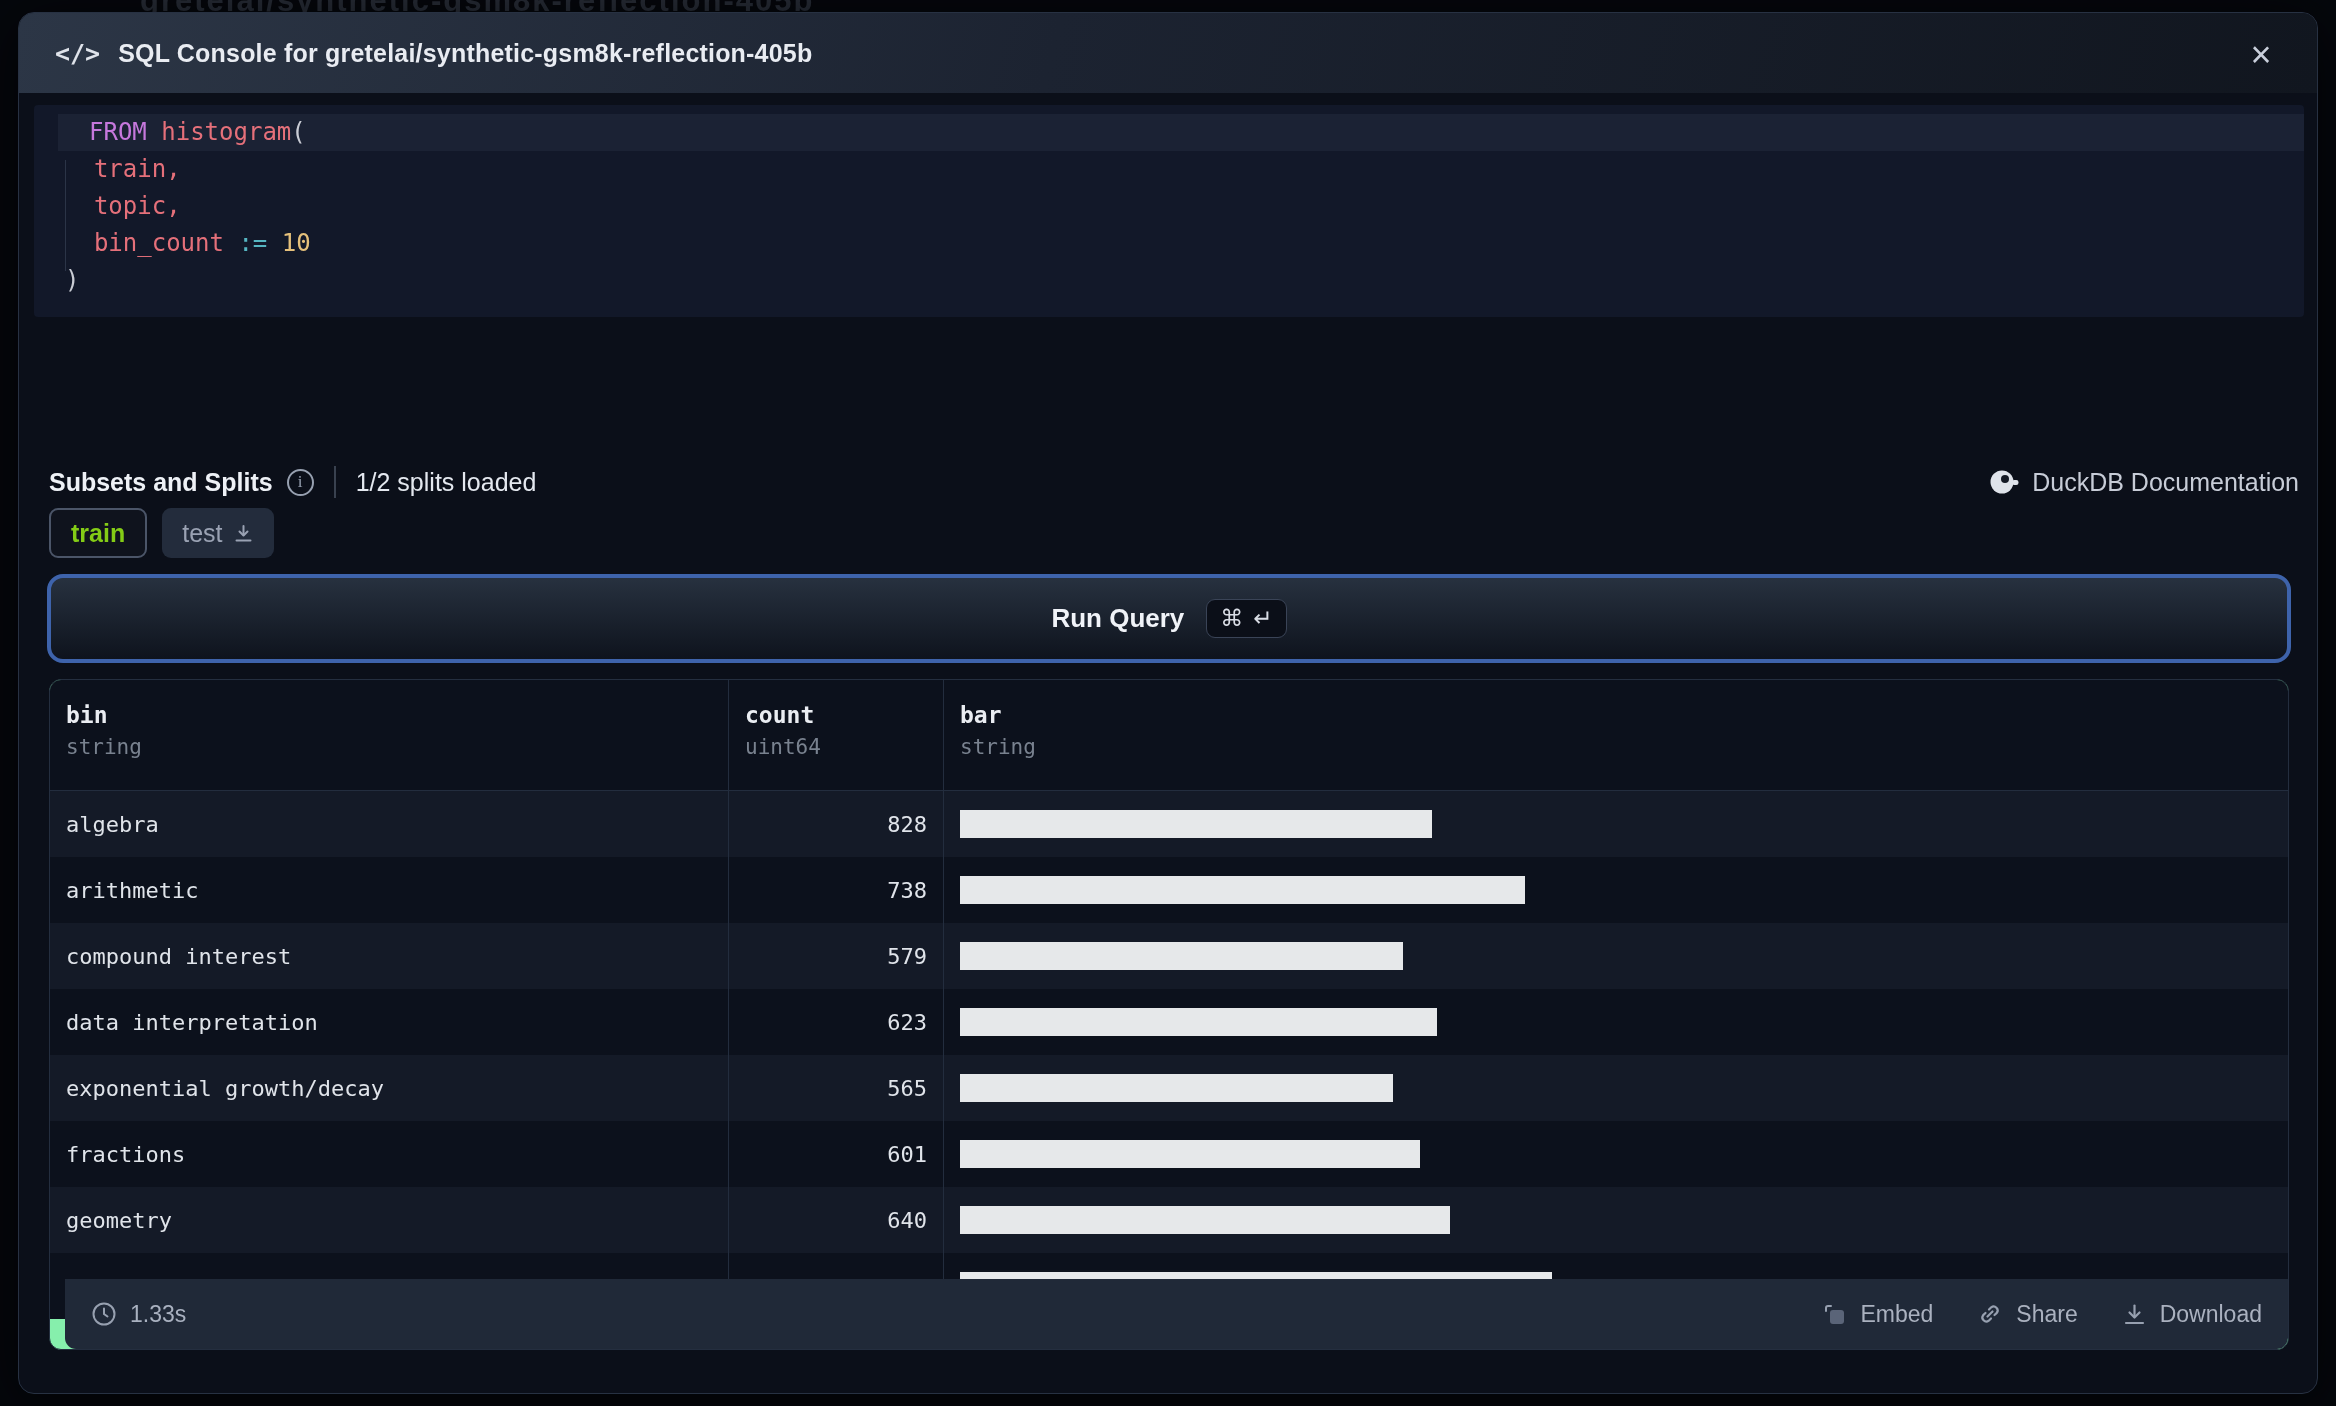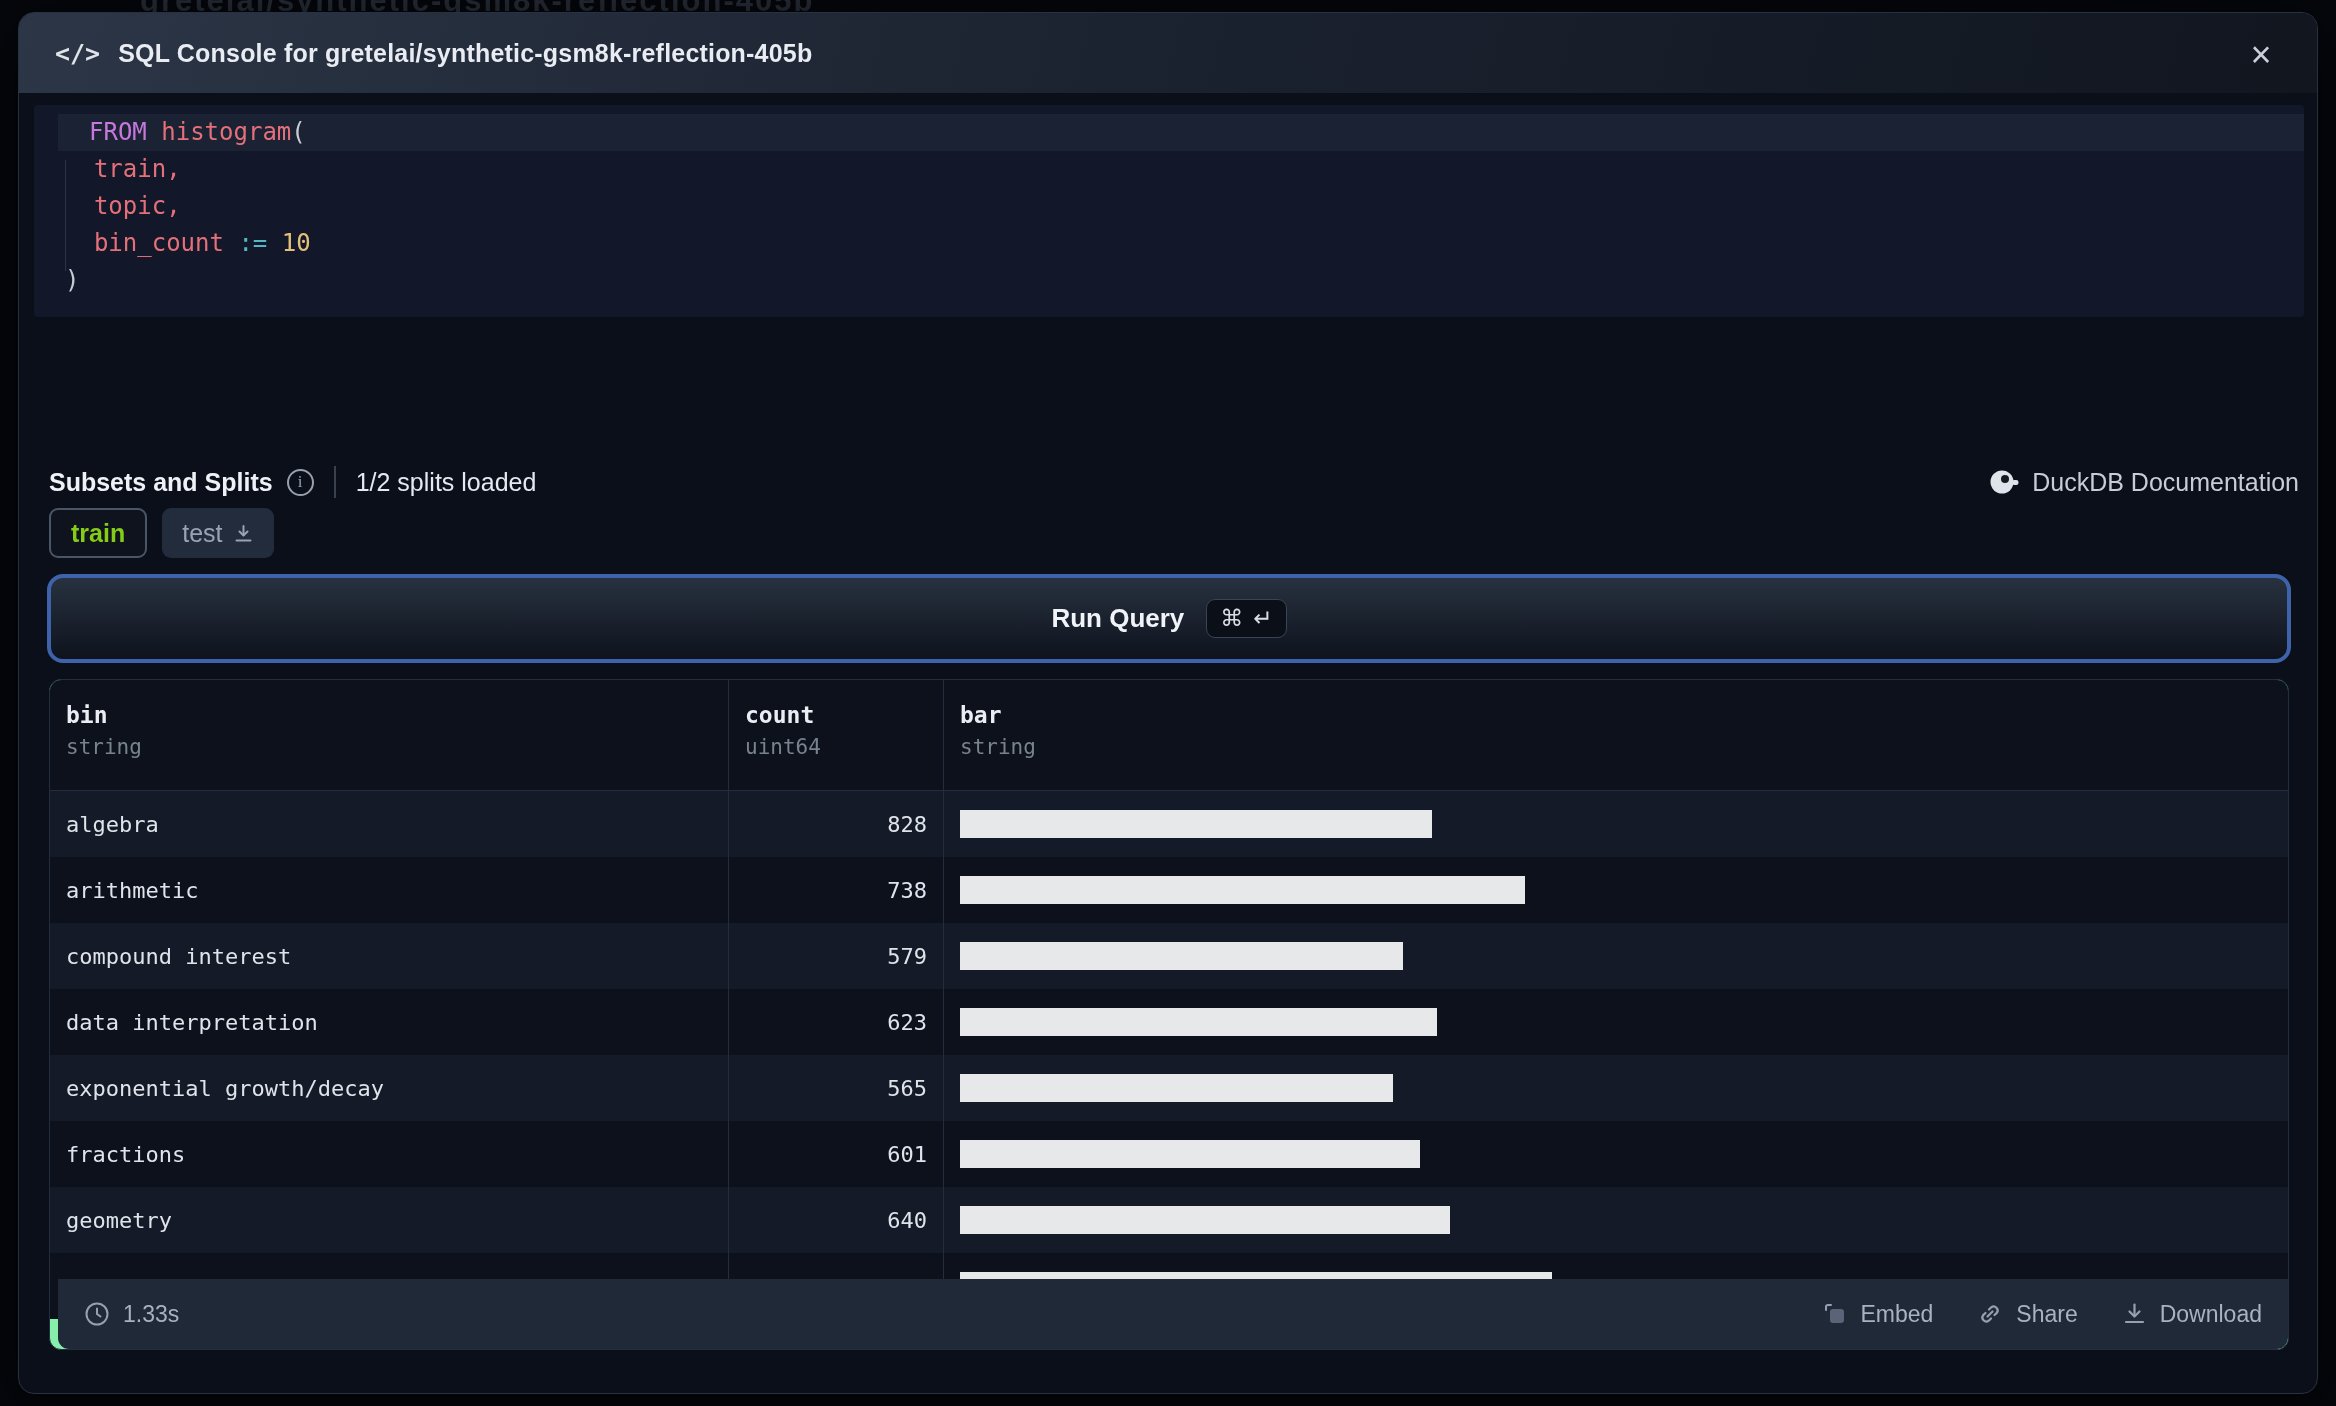--- a/index.html
+++ b/index.html
@@ -113,27 +113,27 @@
     font-family:"DejaVu Sans Mono", monospace; font-size:22px; color:#e0e4ea;
   }
   .trow.stripe-a { background:#141a27; }
   .trow.stripe-b { background:#0c111c; }
   .cell { display:flex; align-items:center; padding:0 16px; }
   .cell.num { justify-content:flex-end; }
   .hbar { height:28px; }
 
   
   .tfoot {
-    position:absolute; left:8px; right:0; bottom:0; height:70px; z-index:3;
+    position:absolute; left:15px; right:0; bottom:0; height:70px; z-index:3;
     background:#202938; border-radius:0 0 11px 11px;
     display:flex; align-items:center; padding:0 26px;
   }
   .elapsed { display:flex; align-items:center; gap:13px; font-size:23px; color:#a9b1c0; }
   .foot-actions { margin-left:auto; display:flex; gap:44px; }
-  .foot-btn { display:flex; align-items:flex-start; gap:13px; font-size:23px; color:#aab1bf; cursor:pointer; }
+  .foot-btn { display:flex; align-items:center; gap:13px; font-size:23px; color:#aab1bf; cursor:pointer; }
   .icon-svg { display:block; }
 </style>
 </head>
 <body>
 
 <div class="backdrop-text">gretelai/synthetic-gsm8k-reflection-405b</div>
 
 <div class="modal">
 
   <div class="modal-header">

